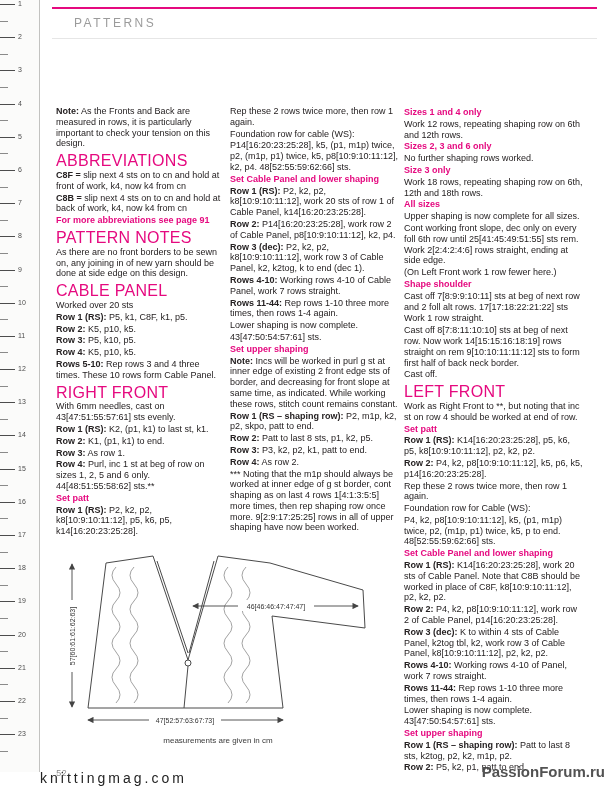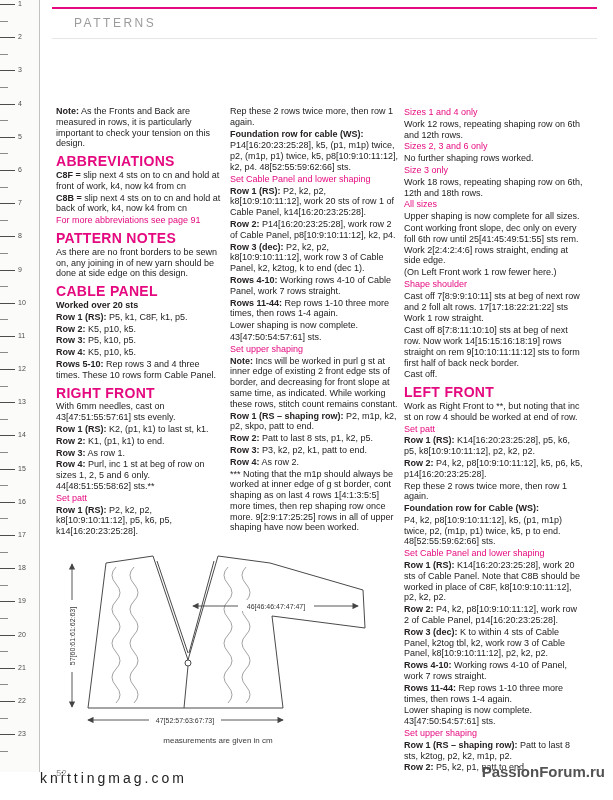--- a/index.html
+++ b/index.html
@@ -17,23 +17,23 @@
   .ruler-cell::before{content:"";position:absolute;left:0;top:0;width:15px;height:1px;background:#4d4d4d;}
   .ruler-cell::after{content:"";position:absolute;left:0;top:16.6px;width:8px;height:1px;background:#8a8a8a;}
   .ruler-num{position:absolute;left:18px;top:-4px;font-size:7px;color:#4d4d4d;}
 
   
   .col{position:absolute;top:66px;width:168px;font-size:9px;line-height:10.8px;margin-top:40px;}
   #col-left{left:56px;}
   #col-middle{left:230px;}
   #col-right{left:404px;width:180px;}
   .blk{margin-bottom:1px;}
-  .h2{color:#e5097f;font-weight:bold;font-size:14px;letter-spacing:.3px;margin:7px 0 3px;}
-  .pink-bold{color:#e5097f;font-weight:normal;margin-top:1px;}
-  .bold{font-weight:bold;margin-top:1px;}
+  .h2{color:#e5097f;font-weight:normal;font-size:16px;letter-spacing:.3px;margin:7px 0 3px;}
+  .pink-bold{color:#e5097f;font-weight:bold;margin-top:1px;}
+  .bold{font-weight:normal;margin-top:1px;}
   .lbl{font-weight:bold;}
 
   
   .diagram{position:absolute;left:58px;top:508px;width:320px;height:226px;}
   .caption{position:absolute;left:58px;top:736px;width:320px;text-align:center;font-size:8px;color:#3a3a3a;}
 
   
   .footer-page{position:absolute;left:56px;top:769px;font-size:9px;color:#8a8a8a;font-family:Liberation Mono, monospace;}
   .footer-site{position:absolute;left:40px;right:40px;top:770px;text-align:left;font-size:14px;letter-spacing:3px;color:#232323;}
   .watermark{position:absolute;right:8px;top:763px;font-size:15px;font-weight:bold;color:#404040;opacity:.9;text-shadow:0 0 2px #ffffff;padding-left:6px;}

